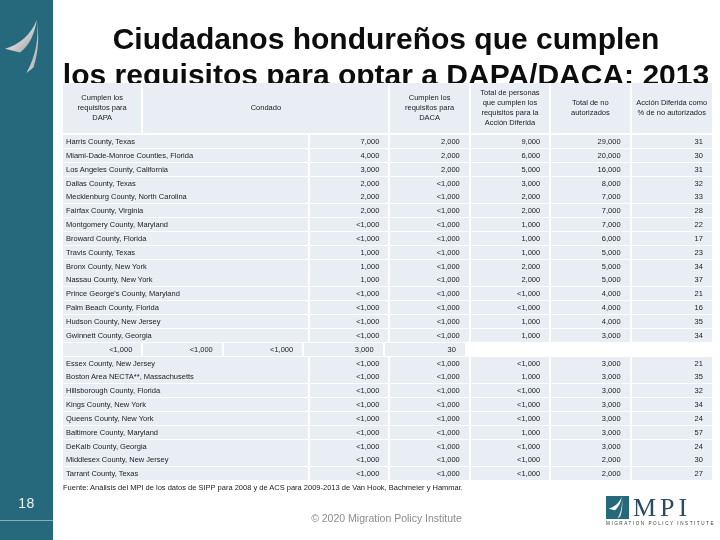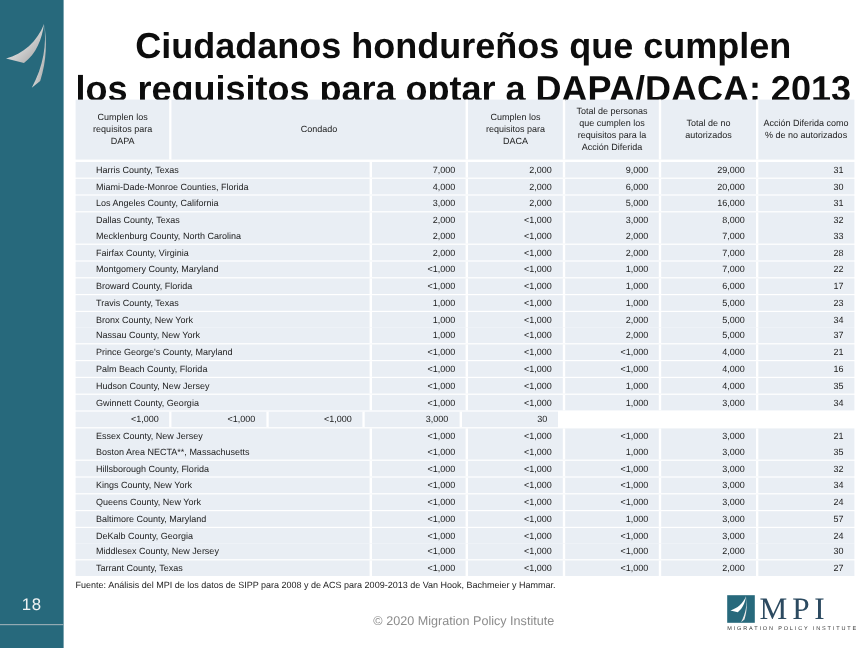--- a/index.html
+++ b/index.html
@@ -30,21 +30,21 @@
   }
   .th.last, .td.last { border-right:none; }
   .c0 { flex:0 0 247px; }
   .cn { flex:0 0 80.4px; }
   .trow { display:flex; margin-bottom:0.85px; }
   .td {
     background:#E9EEF4; box-sizing:border-box; border-right:2px solid #fff;
     height:13px; line-height:13px; font-size:7.5px; color:#1c1c1c;
     white-space:nowrap; overflow:hidden;
   }
-  .td.c0 { padding-left:17px; text-align:left; }
+  .td.c0 { padding-left:3px; text-align:left; }
   .td.cn { text-align:right; padding-right:9px; }
 
   
   .source { position:absolute; left:63px; top:483px; width:650px;
             font-size:7.5px; color:#1c1c1c; white-space:nowrap; }
   .source .it { }
   .copyright { position:absolute; left:53px; top:512px; width:667px; text-align:center;
                font-size:10.5px; color:#8c8c8c; }
 
   

